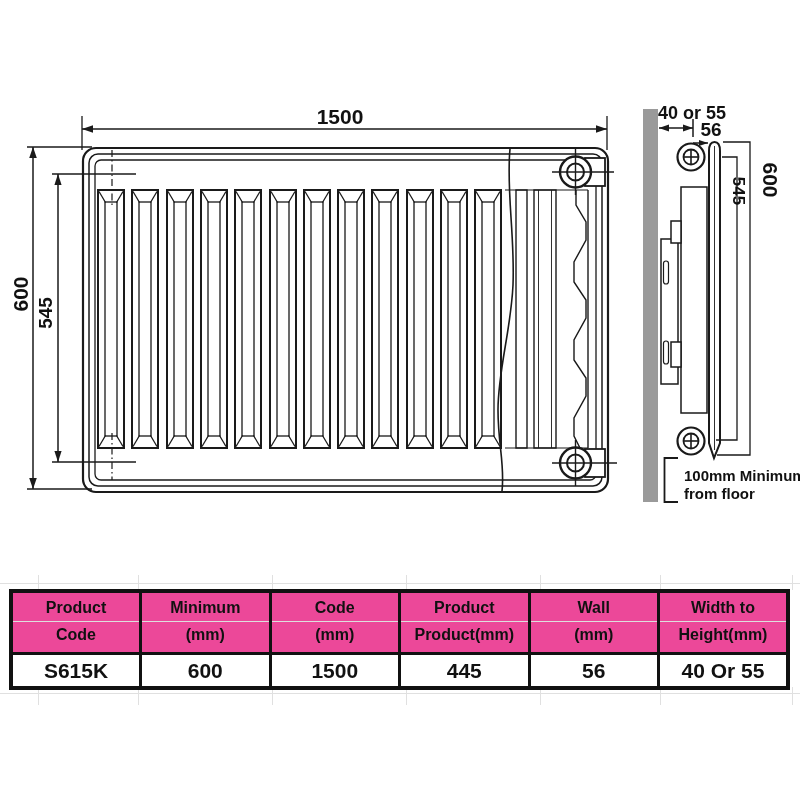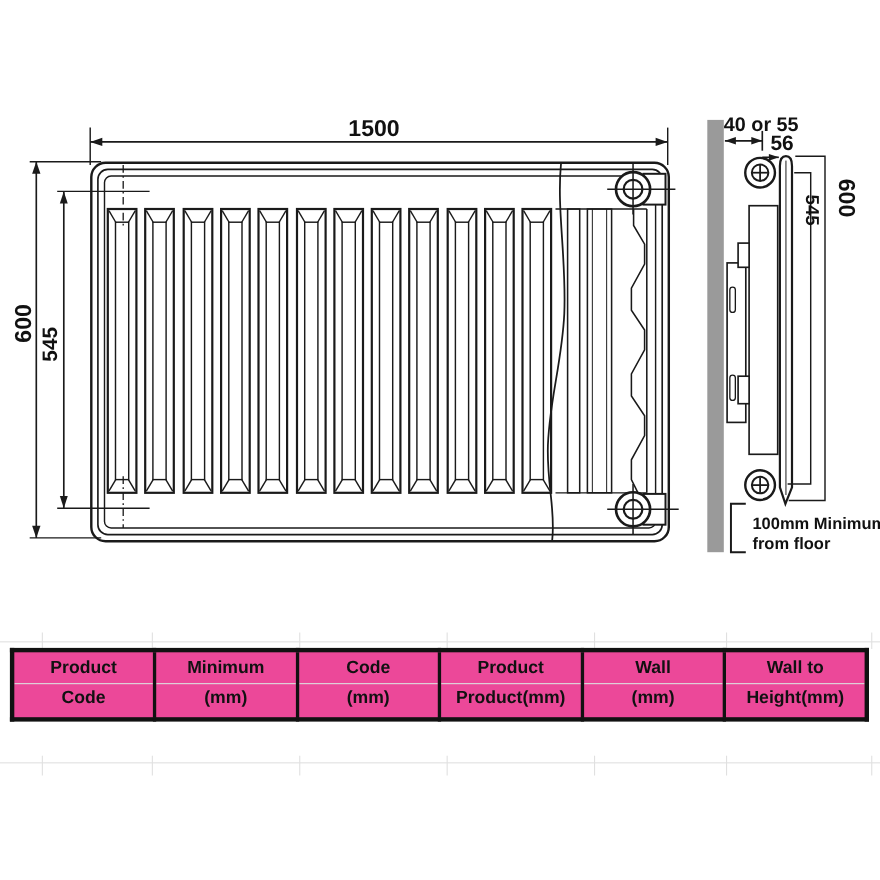--- a/index.html
+++ b/index.html
@@ -218,19 +218,27 @@
       </th>
       <th>
         <div class="h1">Product</div>
         <div class="h2">Product(mm)</div>
       </th>
       <th>
         <div class="h1">Wall</div>
         <div class="h2">(mm)</div>
       </th>
       <th>
-        <div class="h1">Wall to</div>
+        <div class="h1">Width to</div>
         <div class="h2">Height(mm)</div>
       </th>
+    </tr>
+    <tr>
+      <td>S615K</td>
+      <td>600</td>
+      <td>1500</td>
+      <td>445</td>
+      <td>56</td>
+      <td>40 Or 55</td>
     </tr>
   </tbody>
     </table>
 </div>
 
 </body></html>

